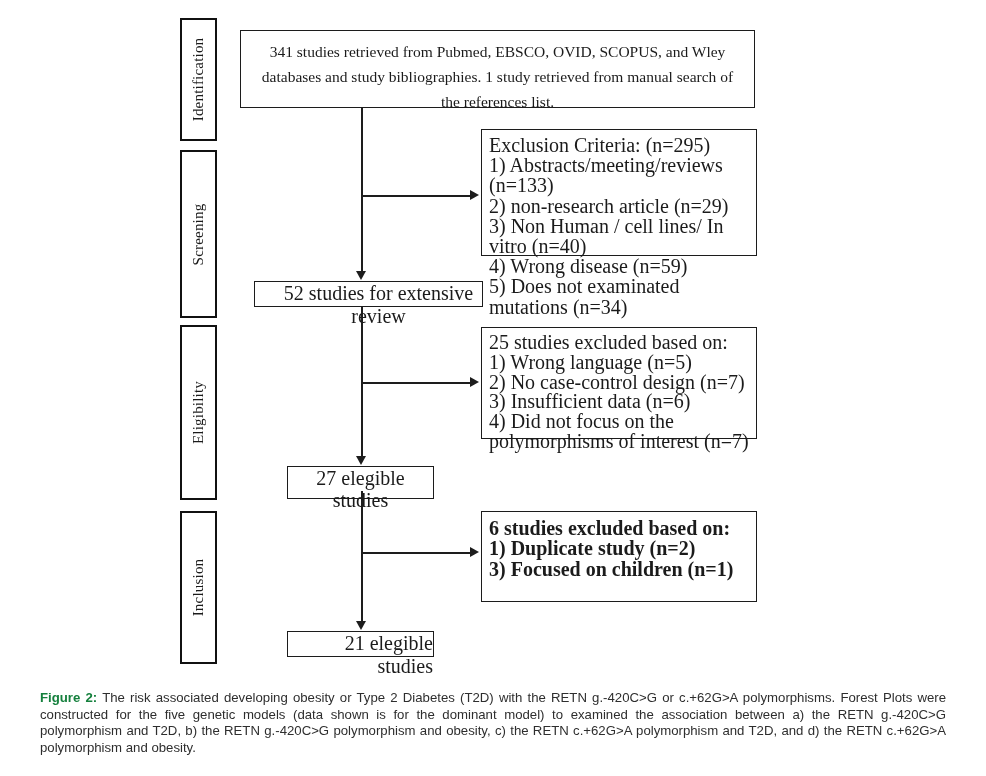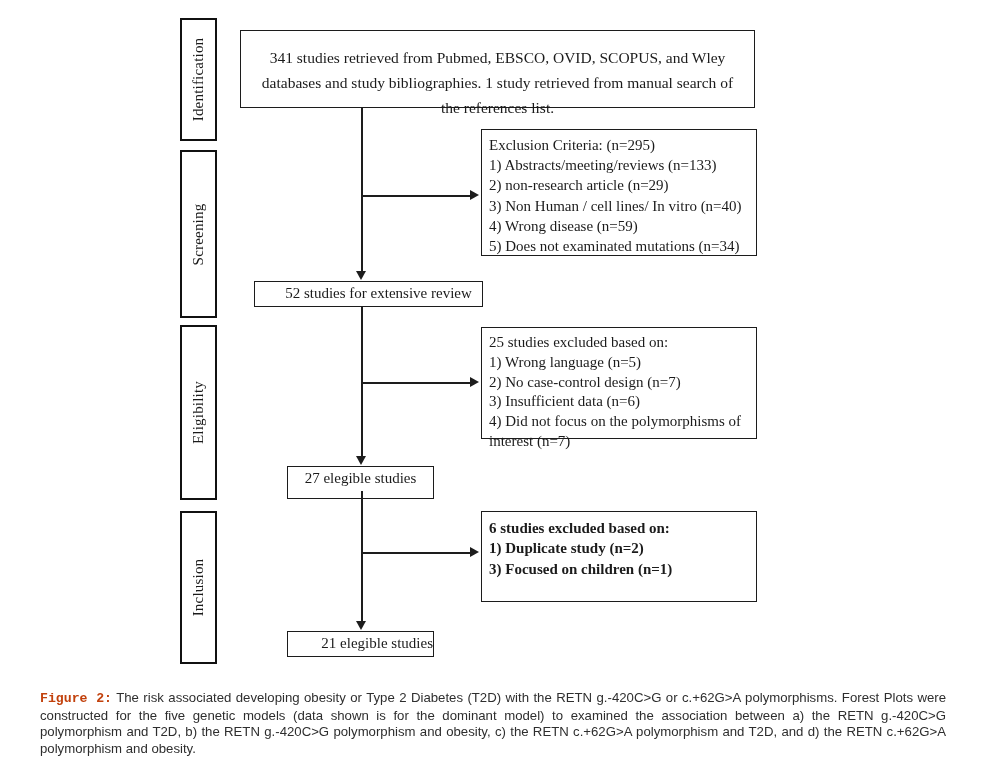--- a/index.html
+++ b/index.html
@@ -35,29 +35,29 @@
   .stage-screening      { top: 150px; height: 168px; }
   .stage-eligibility    { top: 325px; height: 175px; }
   .stage-inclusion      { top: 511px; height: 153px; }
 
   
   .flow-box {
     position: absolute;
     border: 1.5px solid #1c1c1c;
     box-sizing: border-box;
     background: #fff;
-    font-size: 15px;
+    font-size: 20px;
     line-height: 20px;
   }
   .box-retrieved {
     left: 240px; top: 30px; width: 515px; height: 78px;
     text-align: center;
     font-size: 15.5px;
     line-height: 25px;
-    padding: 14px 14px;
+    padding: 8px 14px;
   }
   .box-exclusion {
     left: 481px; top: 129px; width: 276px; height: 127px;
     padding: 5px 2px 0 7px;
     line-height: 20.2px;
   }
   .box-review {
     left: 254px; top: 281px; width: 229px; height: 26px;
     text-align: center; line-height: 23px; padding-left: 20px;
   }
@@ -113,21 +113,21 @@
   
   .caption {
     position: absolute;
     left: 40px; top: 690px; width: 906px;
     font-family: "Liberation Sans", "DejaVu Sans", sans-serif;
     font-size: 13.2px;
     line-height: 16.5px;
     color: #2e2e2e;
     text-align: justify;
   }
-  .caption b { color: #c2410c; font-family: Liberation Mono, monospace; }
+  .caption b { color: #15803d; }
 </style>
 </head>
 <body>
 
 <div class="canvas">
 
   <div class="stage-box stage-identification">
     <span class="stage-label">Identification</span>
   </div>
   <div class="stage-box stage-screening">

